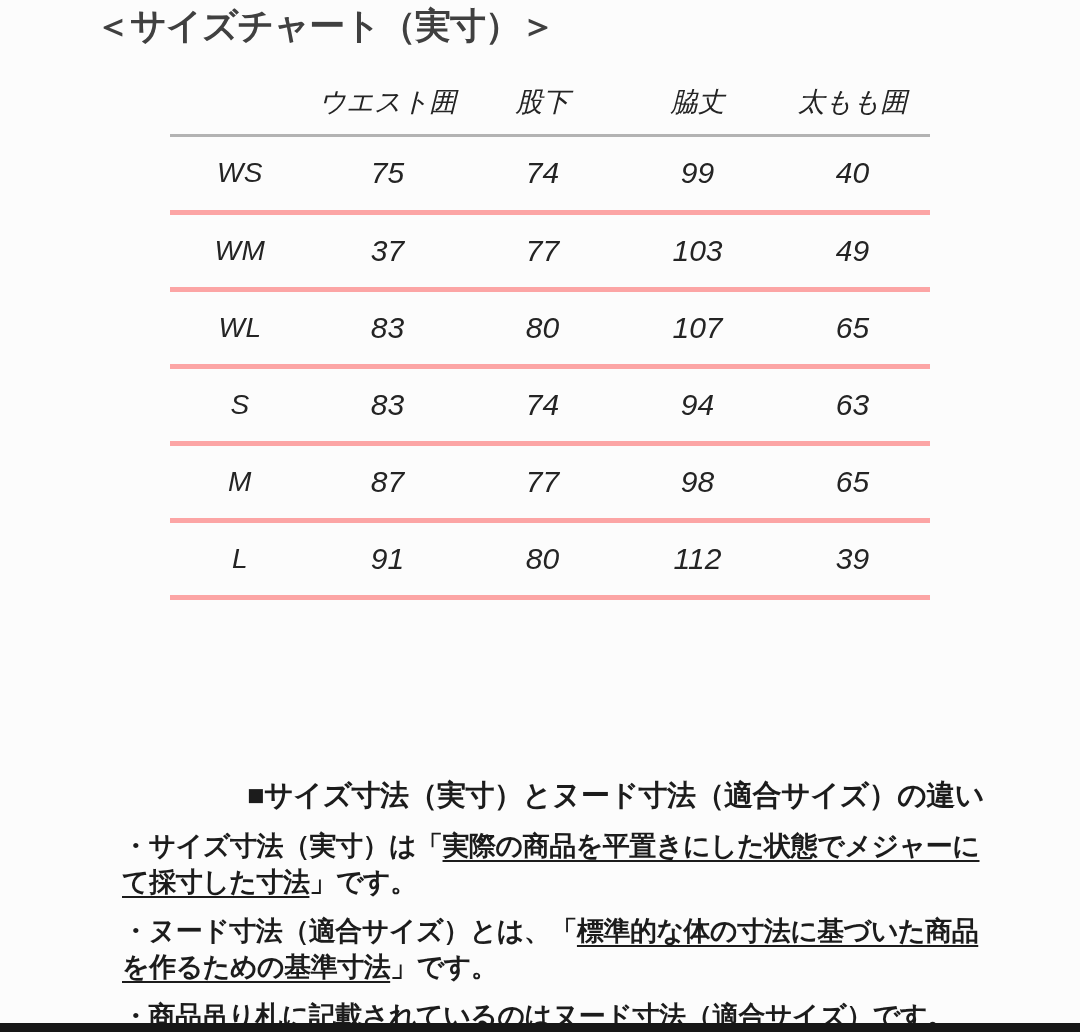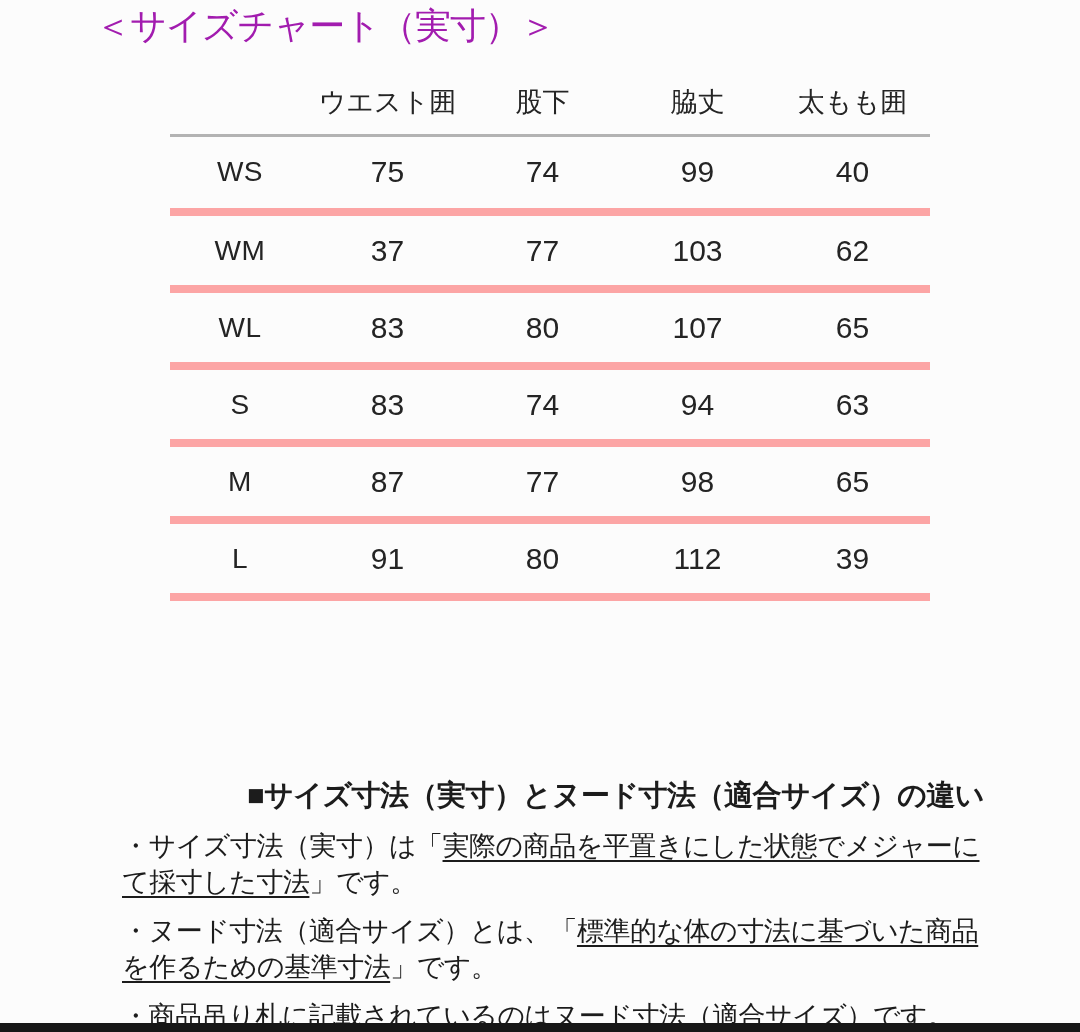--- a/index.html
+++ b/index.html
@@ -9,31 +9,32 @@
     position: relative;
     overflow: hidden;
     font-family: "Liberation Sans", "DejaVu Sans", sans-serif;
     color: #1e1e1e;
     background: #fcfcfc;
   }
   .title {
     position: absolute;
     left: 95px; top: 2px;
     font-size: 36px;
-    font-weight: normal;
+    font-weight: bold;
     letter-spacing: -1px;
-    color: #a21caf;
+    color: #404040;
     white-space: nowrap;
   }
   .size-table {
     position: absolute;
     left: 170px; top: 62px;
     width: 760px;
     border-collapse: collapse;
     table-layout: fixed;
+    font-style: italic;
   }
   .size-table col.c-size { width: 140px; }
   .size-table col.c-val  { width: 155px; }
   .size-table th, .size-table td {
     text-align: center;
     vertical-align: middle;
     font-weight: normal;
     color: #242424;
   }
   .size-table thead th {
@@ -41,21 +42,21 @@
     font-size: 27px;
     border-bottom: 3px solid #b3b3b3;
     padding-bottom: 14px;
     vertical-align: bottom;
     white-space: nowrap;
   }
   .size-table thead th.corner { border-bottom: 3px solid #b3b3b3; }
   .size-table tbody td {
     height: 77px;
     font-size: 30px;
-    border-bottom: 8px solid #fca5a5;
+    border-bottom: 5px solid #fca5a5;
   }
   .size-table tbody td.size-label {
     font-size: 28px;
     letter-spacing: 0.5px;
   }
   .notes {
     position: absolute;
     left: 122px; top: 776px;
     width: 862px;
     color: #1c1c1c;
@@ -68,20 +69,21 @@
     white-space: nowrap;
     text-align: right;
   }
   .notes p {
     font-size: 27px;
     line-height: 36px;
     margin-bottom: 13px;
     letter-spacing: -0.5px;
     word-break: break-all;
     overflow-wrap: anywhere;
+    font-weight: bold;
   }
   .notes p:last-child { margin-bottom: 0; }
   .notes .ul {
     text-decoration: underline;
     text-decoration-thickness: 2px;
     text-underline-offset: 5px;
   }
   .bottom-bar {
     position: absolute;
     left: 0; bottom: 0;
@@ -119,21 +121,21 @@
         <td>75</td>
         <td>74</td>
         <td>99</td>
         <td>40</td>
       </tr>
       <tr>
         <td class="size-label">WM</td>
         <td>37</td>
         <td>77</td>
         <td>103</td>
-        <td>62</td>
+        <td>49</td>
       </tr>
       <tr>
         <td class="size-label">WL</td>
         <td>83</td>
         <td>80</td>
         <td>107</td>
         <td>65</td>
       </tr>
       <tr>
         <td class="size-label">S</td>

